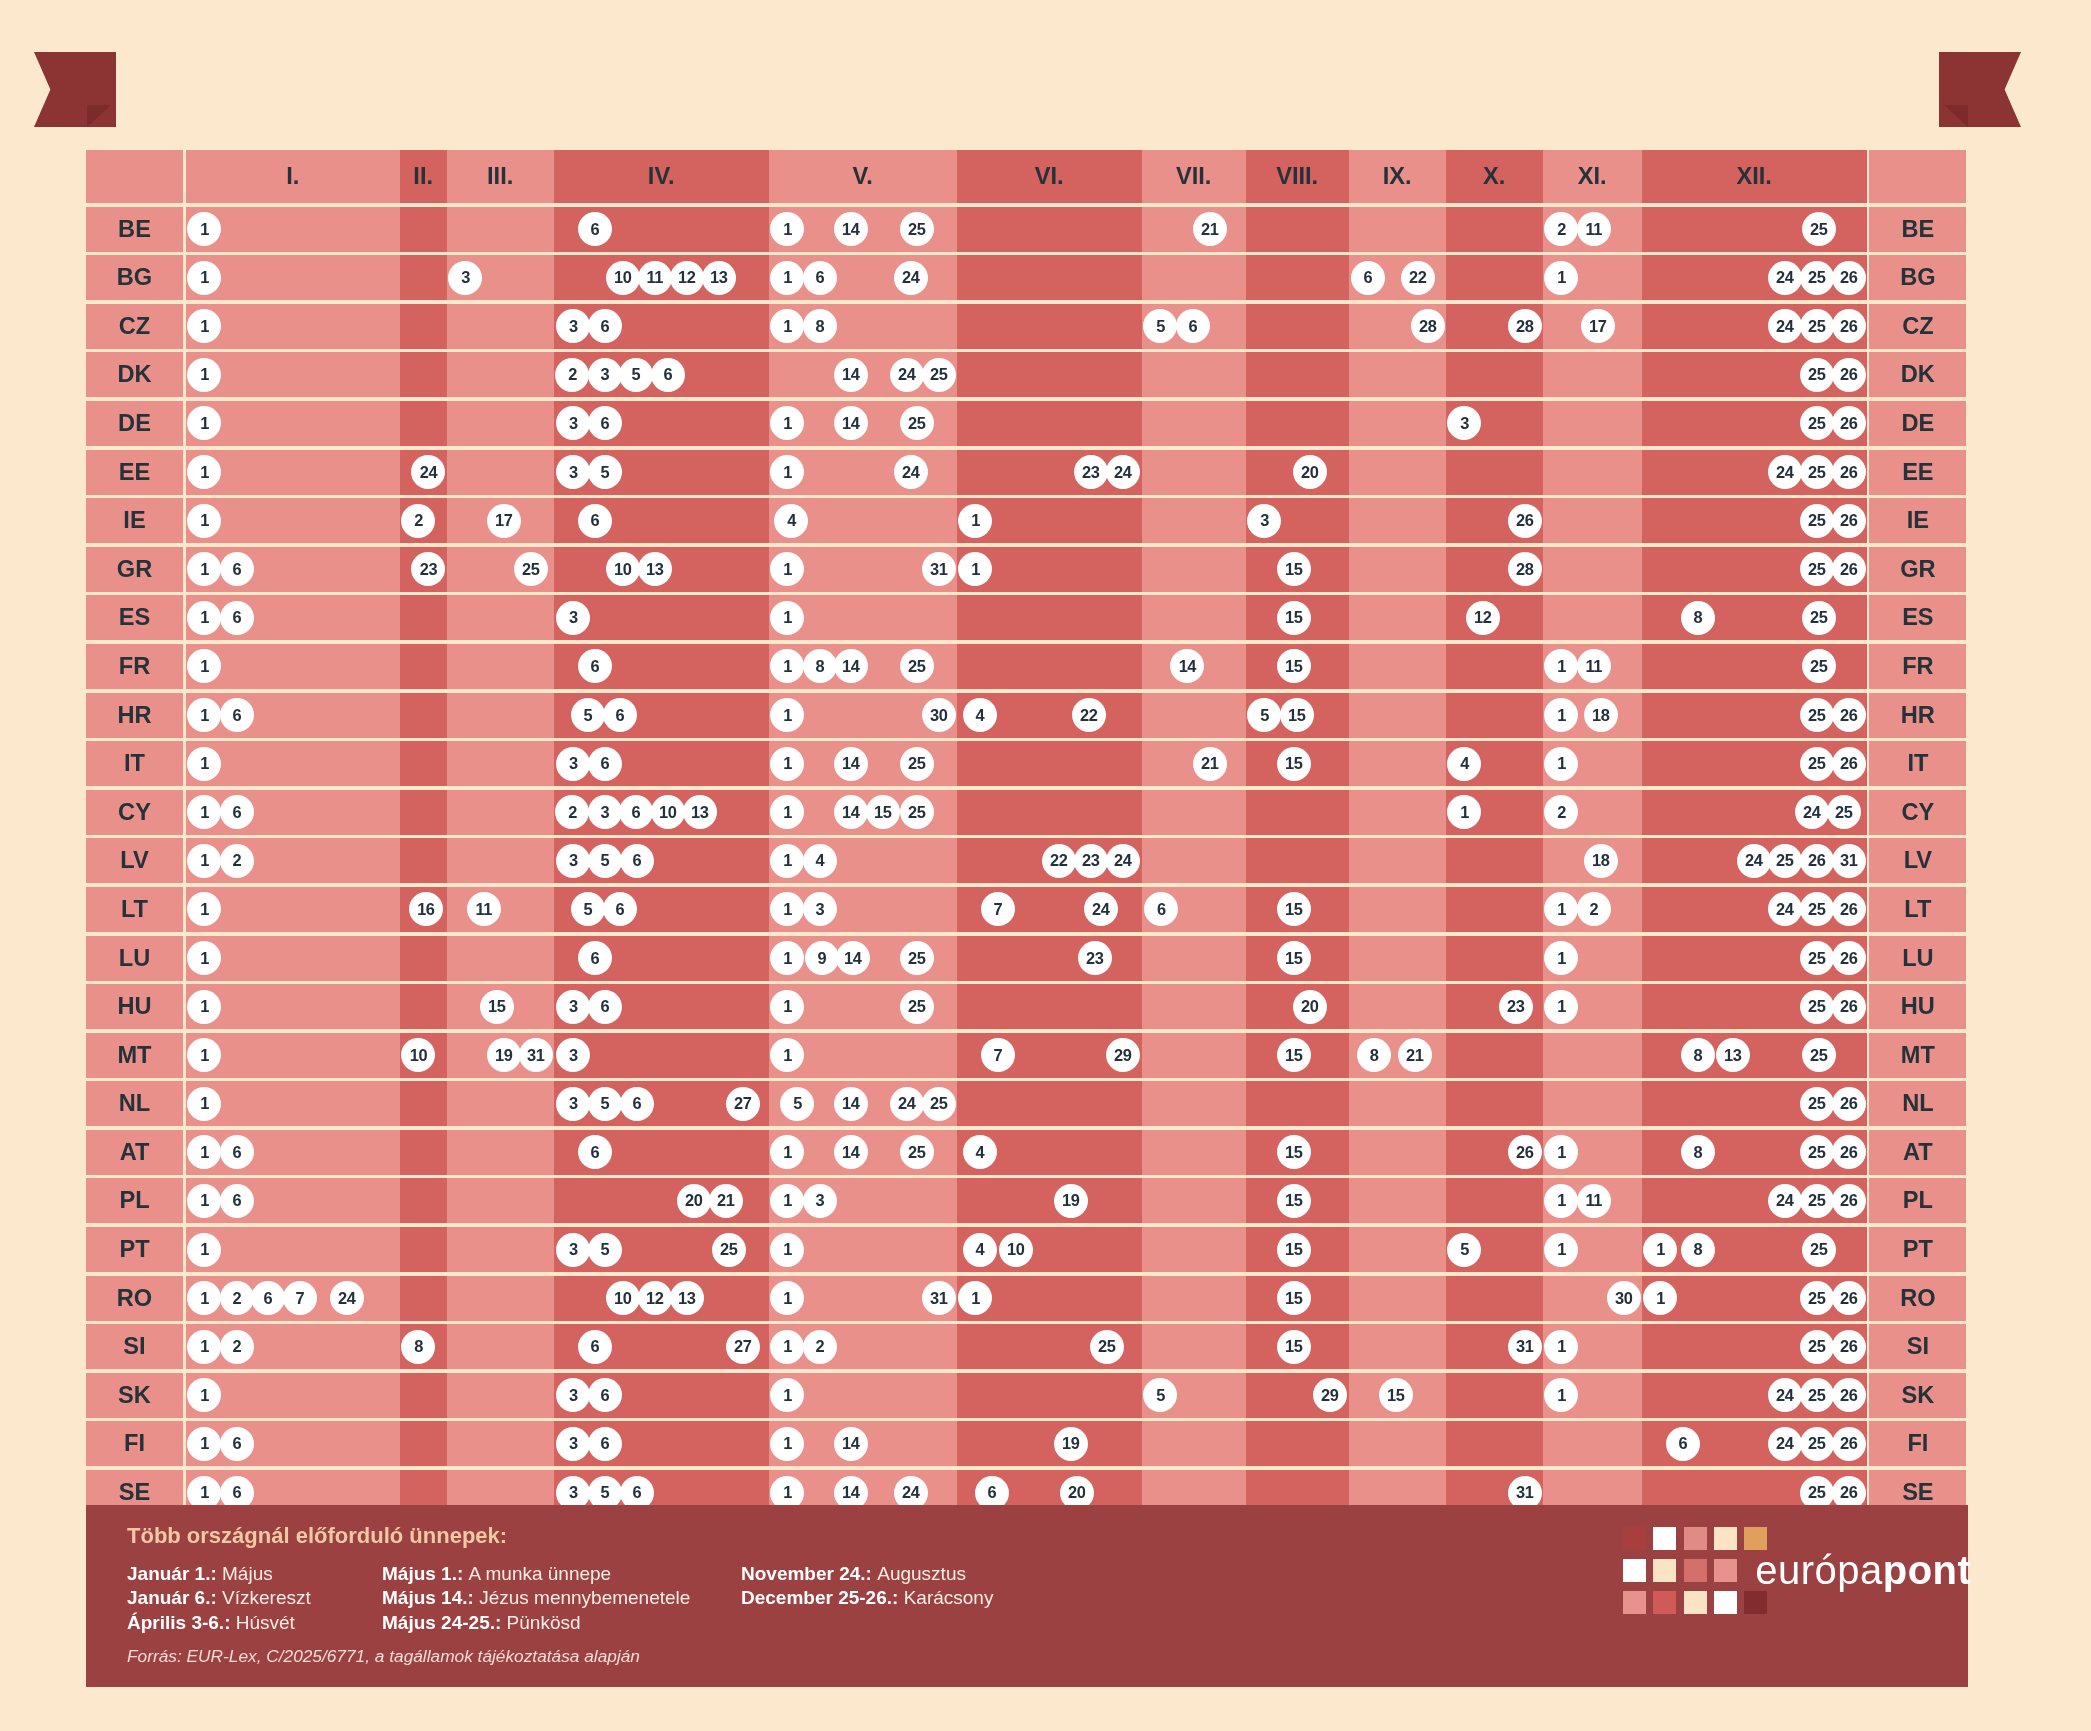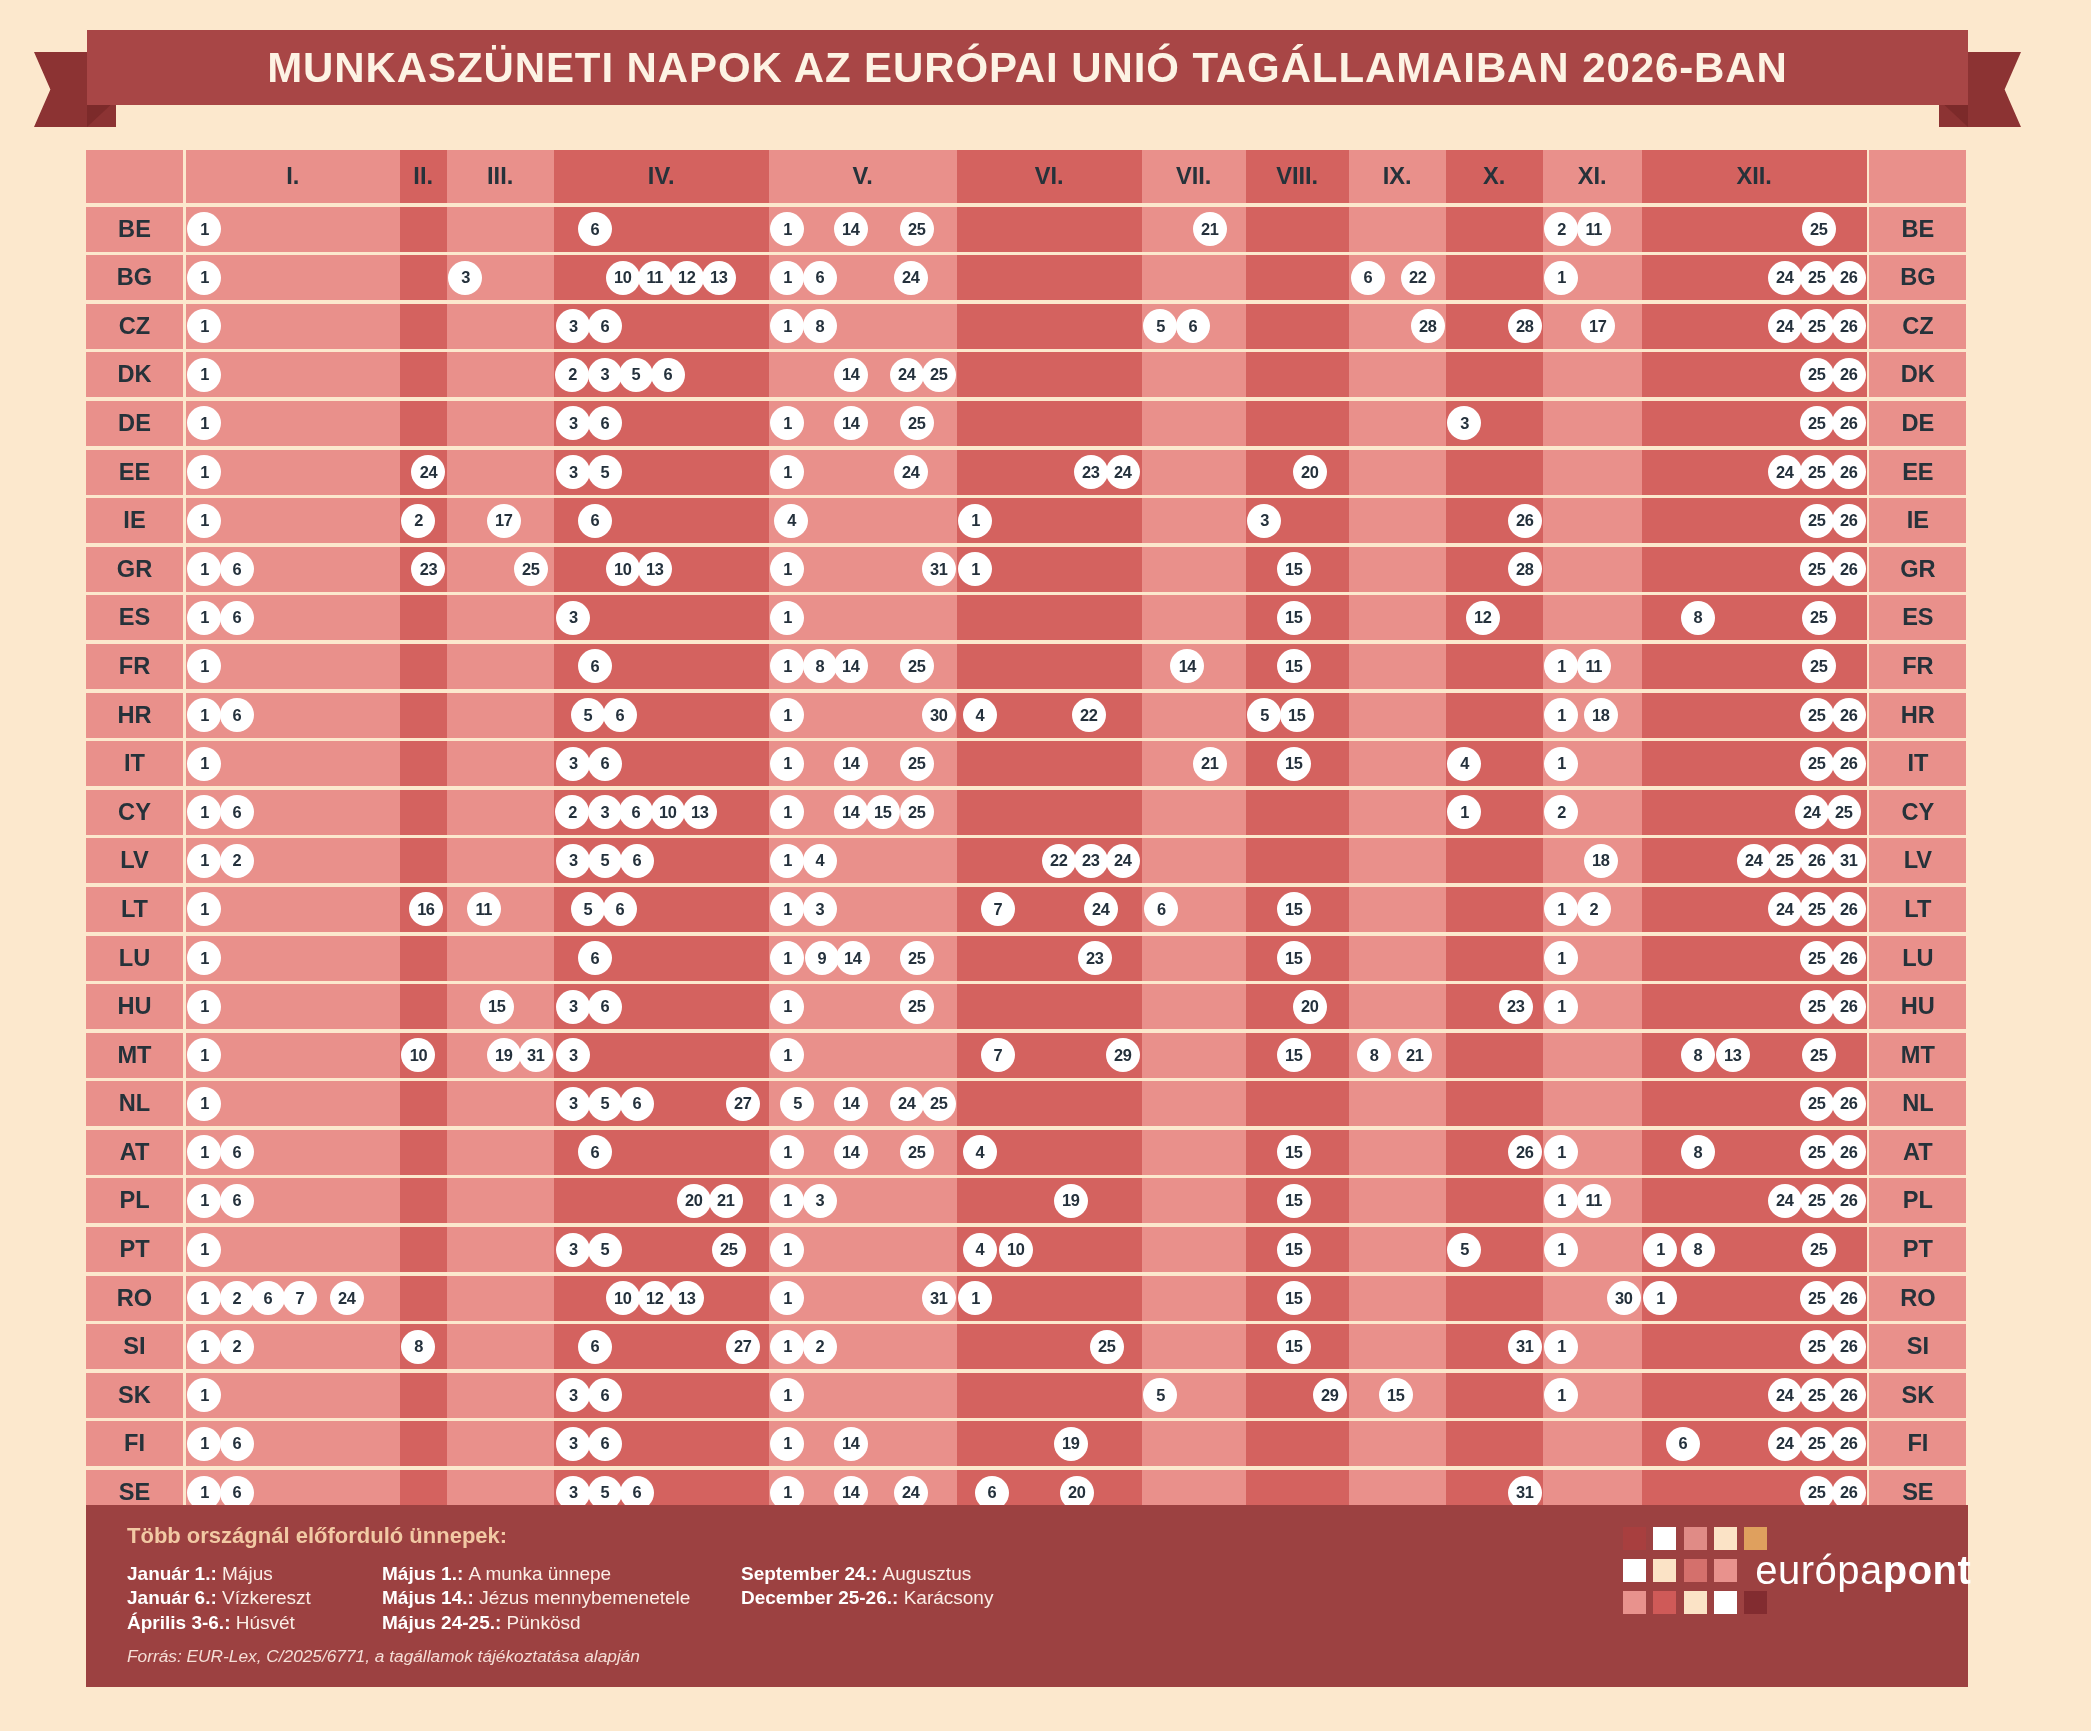--- a/index.html
+++ b/index.html
@@ -75,23 +75,20 @@
   .links{margin-top:11px; font-size:27px; font-weight:bold; line-height:35px; color:#ffffff;}
 </style>
 </head>
 <body>
 
 <div class="ribbon">
   <div class="tail left"></div>
   <div class="tail right"></div>
   <div class="fold left"></div>
   <div class="fold right"></div>
-  <div class="ribbon-main">
-    <h1>MUNKASZÜNETI NAPOK AZ EURÓPAI UNIÓ TAGÁLLAMAIBAN 2026-BAN</h1>
-  </div>
 </div>
 
 <div class="cal" id="calendar">
     <div class="cal-row hdr">
       <div class="lab left"></div>
       <div class="mcell light" style="width: 214px;">I.</div>
       <div class="mcell dark" style="width: 47px;">II.</div>
       <div class="mcell light" style="width: 107px;">III.</div>
       <div class="mcell dark" style="width: 215px;">IV.</div>
       <div class="mcell light" style="width: 188px;">V.</div>
@@ -1068,21 +1065,21 @@
         <div class="lg-row"><b>Január 1.: </b><span>Május</span></div>
         <div class="lg-row"><b>Január 6.: </b><span>Vízkereszt</span></div>
         <div class="lg-row"><b>Április 3-6.: </b><span>Húsvét</span></div>
       </div>
       <div class="lg-col">
         <div class="lg-row"><b>Május 1.: </b><span>A munka ünnepe</span></div>
         <div class="lg-row"><b>Május 14.: </b><span>Jézus mennybemenetele</span></div>
         <div class="lg-row"><b>Május 24-25.: </b><span>Pünkösd</span></div>
       </div>
       <div class="lg-col">
-        <div class="lg-row"><b>September 24.: </b><span>Augusztus</span></div>
+        <div class="lg-row"><b>November 24.: </b><span>Augusztus</span></div>
         <div class="lg-row"><b>December 25-26.: </b><span>Karácsony</span></div>
       </div>
     </div>
   <div class="source">Forrás: EUR-Lex, C/2025/6771, a tagállamok tájékoztatása alapján</div>
   <div class="brand">
     <div id="logo-grid">
         <div class="sq-row">
           <div class="sq" style="background: rgb(168, 63, 63);"></div>
           <div class="sq" style="background: rgb(255, 255, 255);"></div>
           <div class="sq" style="background: rgb(224, 139, 134);"></div>

